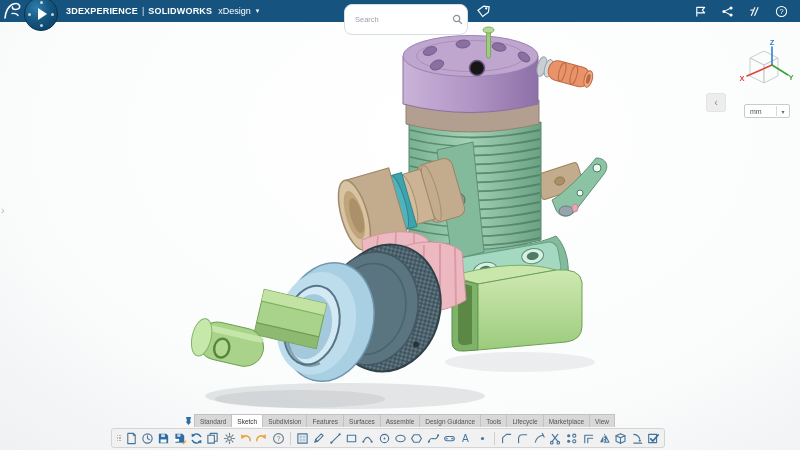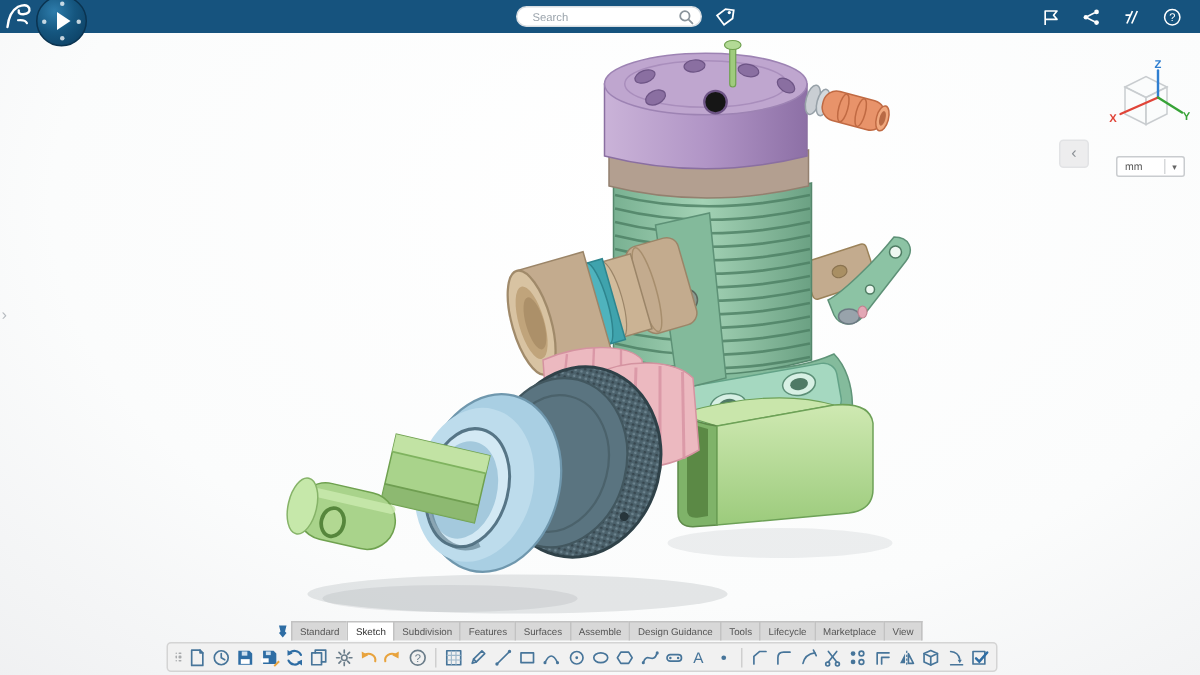--- a/index.html
+++ b/index.html
@@ -15,21 +15,21 @@
     background:radial-gradient(circle at 35% 30%, #2e7cab 0%, #15567f 45%, #0a3a5c 100%);
     border:1px solid #0a3350;z-index:45;display:flex;align-items:center;justify-content:center;cursor:pointer;}
   .compass .play{width:0;height:0;border-left:9px solid #fff;border-top:6px solid transparent;border-bottom:6px solid transparent;margin-left:3px;}
   .compass i{position:absolute;width:3px;height:3px;background:rgba(255,255,255,.75);border-radius:50%;}
   .compass i.n{top:3px;left:15px;}.compass i.w{left:3px;top:15px;}.compass i.e{right:3px;top:15px;}.compass i.s{bottom:3px;left:15px;}
   .brand{position:absolute;left:66px;top:0;height:22px;display:flex;align-items:center;gap:4px;color:var(--c-topbar-text);}
   .brand b{font-size:9px;font-weight:bold;letter-spacing:.2px;}
   .brand .pipe{font-size:9px;opacity:.85;font-weight:normal;}
   .brand .appname{font-size:9px;font-weight:normal;margin-left:2px;}
   .brand .caret{font-size:7px;margin-left:1px;opacity:.95;}
-  .searchpill{position:absolute;left:344px;top:4px;width:124px;height:14px;background:#fff;border-radius:8px;
+  .searchpill{position:absolute;left:344px;top:4px;width:124px;height:31px;background:#fff;border-radius:8px;
     display:flex;align-items:center;padding:0 4px 0 8px;border:1px solid #d7dde2;}
   .searchpill input{flex:1;border:none;outline:none;background:transparent;font-size:7.5px;color:#444;min-width:0;}
   .searchpill input::placeholder{color:#9aa3ab;}
   .tagbtn{position:absolute;left:476px;top:4px;width:15px;height:15px;cursor:pointer;}
   .tb-icons{position:absolute;right:12px;top:0;height:22px;display:flex;align-items:center;gap:13px;}
   .tb-icons .tbi{width:14px;height:14px;cursor:pointer;display:flex;align-items:center;justify-content:center;}
   
   .flyout-left{position:absolute;left:1px;top:204px;font-size:11px;color:#b6bbc0;z-index:5;cursor:pointer;}
   .collapse-btn{position:absolute;left:706px;top:93px;width:20px;height:19px;background:#ededee;border:1px solid #e2e3e5;border-radius:3px;
     color:#8b9096;font-size:11px;line-height:17px;text-align:center;cursor:pointer;z-index:10;}
@@ -253,20 +253,27 @@
   <svg class="logo3ds" viewBox="0 0 20 20">
     <path d="M2,17 Q3,7 9,3.5 Q15,1 16.5,4.5 Q17.5,8 12.5,8.5 Q9,8.5 9.5,6" stroke="#fff" stroke-width="1.6" fill="none" stroke-linecap="round"></path>
     <path d="M9,12.5 Q14,12 15,14.5" stroke="#fff" stroke-width="1.4" fill="none" stroke-linecap="round"></path>
   </svg>
   <div class="compass">
     <i class="n"></i>
         <i class="w"></i>
         <i class="e"></i>
         <i class="s"></i>
     <span class="play"></span>
+  </div>
+  <div class="brand">
+    <b>3DEXPERIENCE</b>
+    <span class="pipe">|</span>
+    <b>SOLIDWORKS</b>
+    <span class="appname">xDesign</span>
+    <span class="caret">▾</span>
   </div>
   <div class="searchpill">
     <input type="text" placeholder="Search" style="">
     <svg width="11" height="11" viewBox="0 0 12 12">
       <circle cx="5" cy="5" r="3.4" fill="none" stroke="#8b949b" stroke-width="1.3"></circle>
       <line x1="7.6" y1="7.6" x2="10.5" y2="10.5" stroke="#8b949b" stroke-width="1.3" stroke-linecap="round"></line>
     </svg>
   </div>
   <svg class="tagbtn" viewBox="0 0 15 15" title="6WTags">
     <path d="M2,7 L7,2 L12.5,2 L12.5,7.5 L7.5,12.5 Z" fill="none" stroke="#fff" stroke-width="1.2" transform="rotate(8 7 7)"></path>

